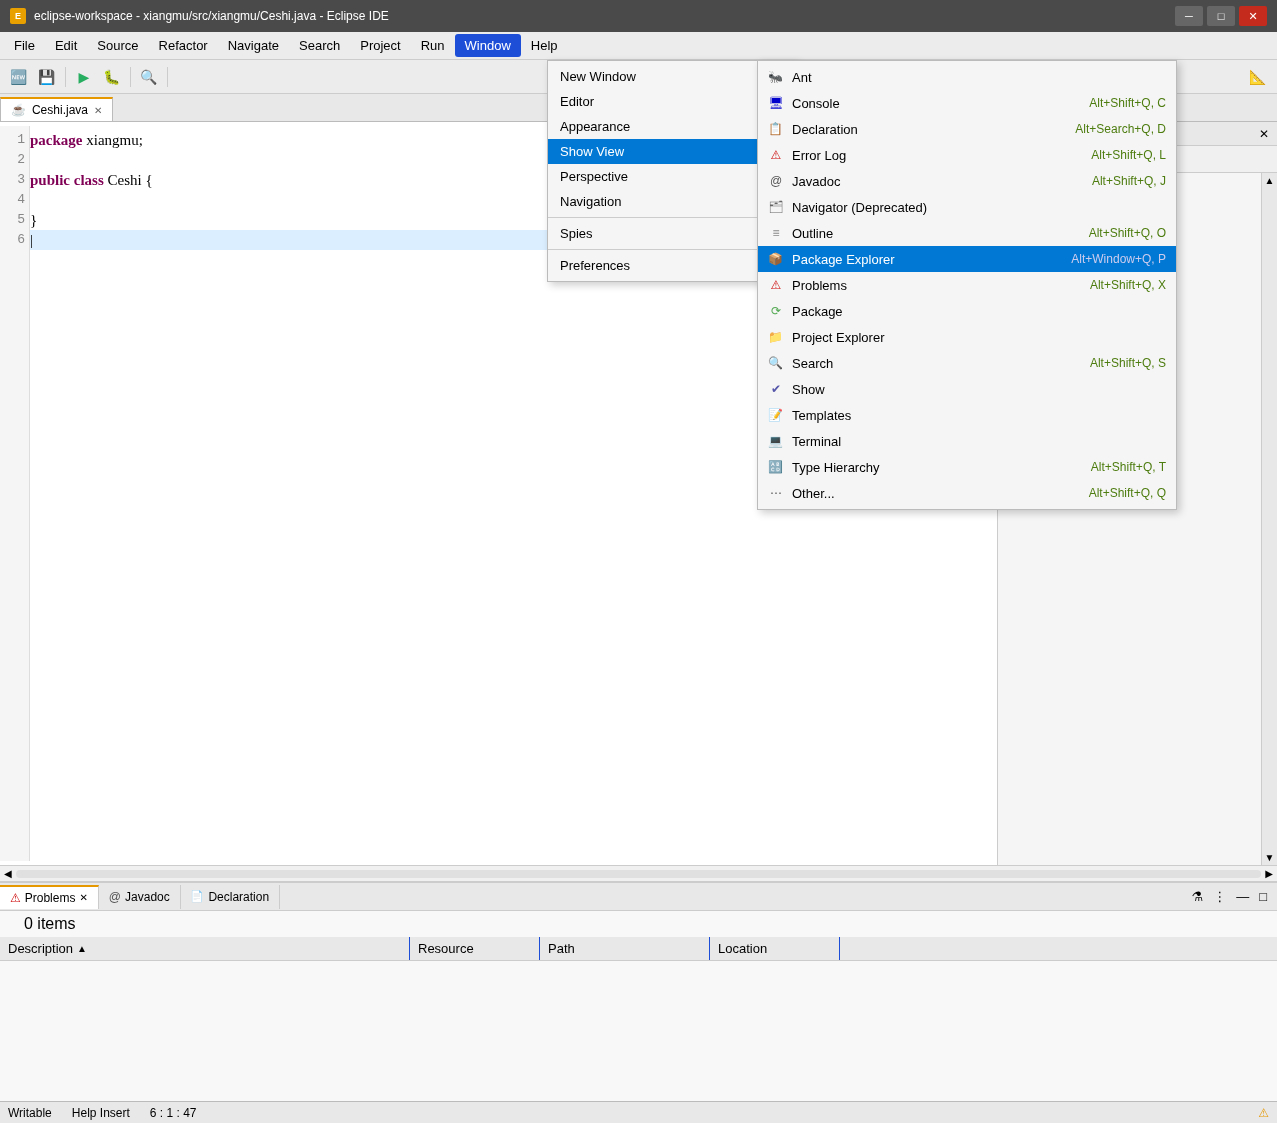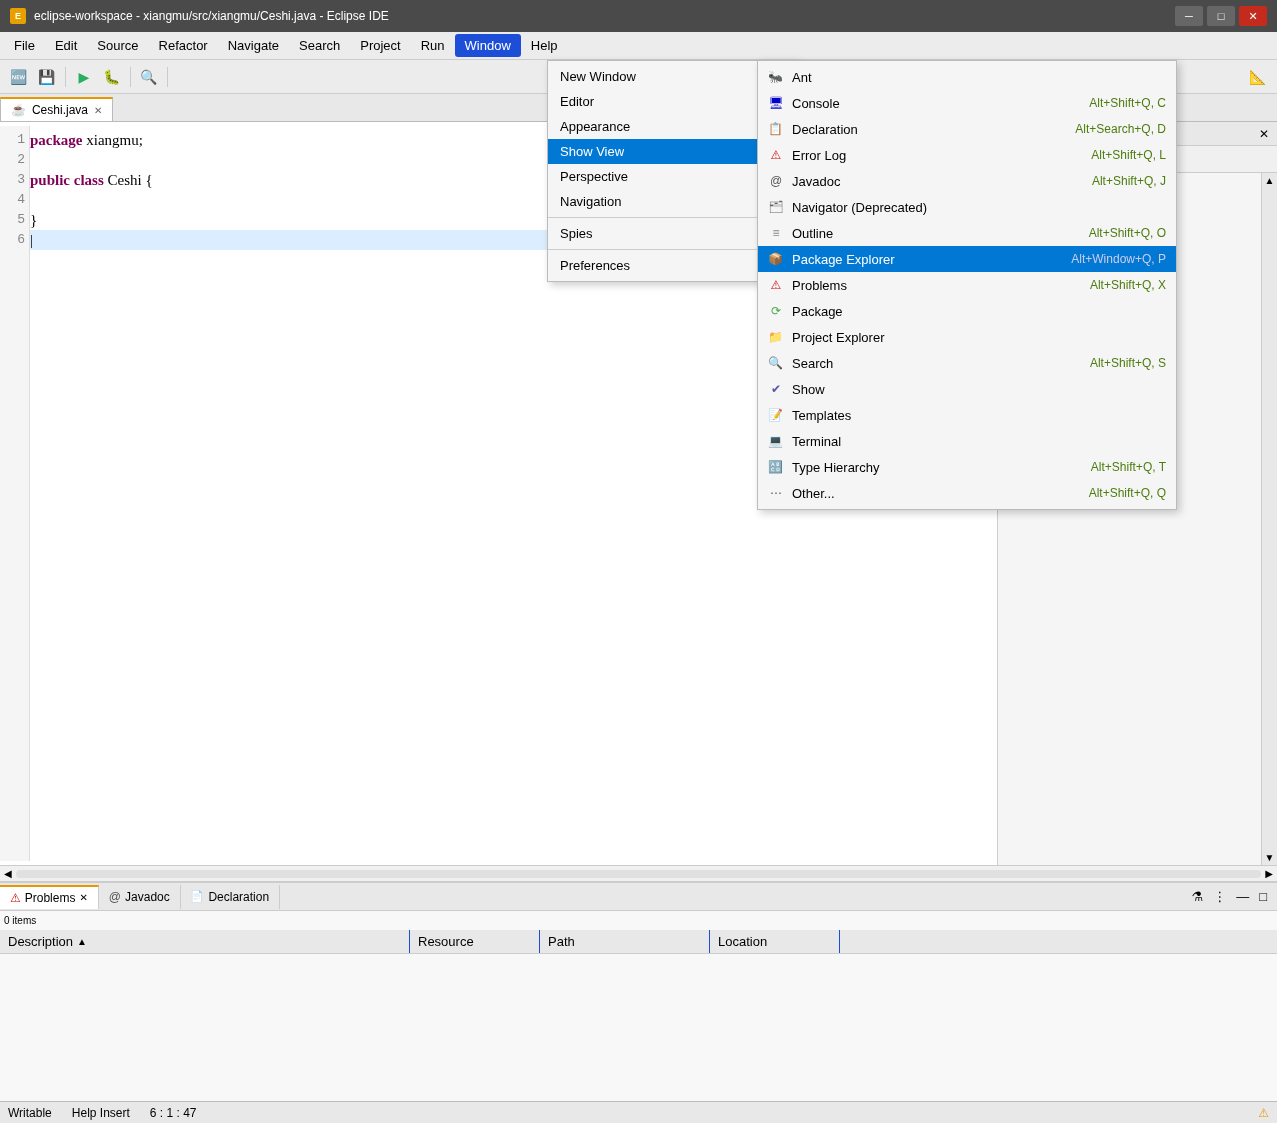--- a/index.html
+++ b/index.html
@@ -209,21 +209,22 @@
     #bottom-tabs .spacer { flex: 1; }
     #bottom-tabs .tab-actions { display: flex; gap: 2px; padding-right: 6px; }
 
     #bottom-content {
       flex: 1;
       display: flex;
       flex-direction: column;
     }
     #items-count {
       padding: 4px 4px;
-      font-size: 10px;
+      font-size: 16px;
+      margin-left: 20px;
     }
     #problems-table {
       flex: 1;
       overflow: hidden;
     }
     #problems-header {
       display: grid;
       grid-template-columns: 410px 130px 170px 130px 1fr;
       background: #e8e8e8;
       border-bottom: 1px solid #ccc;

